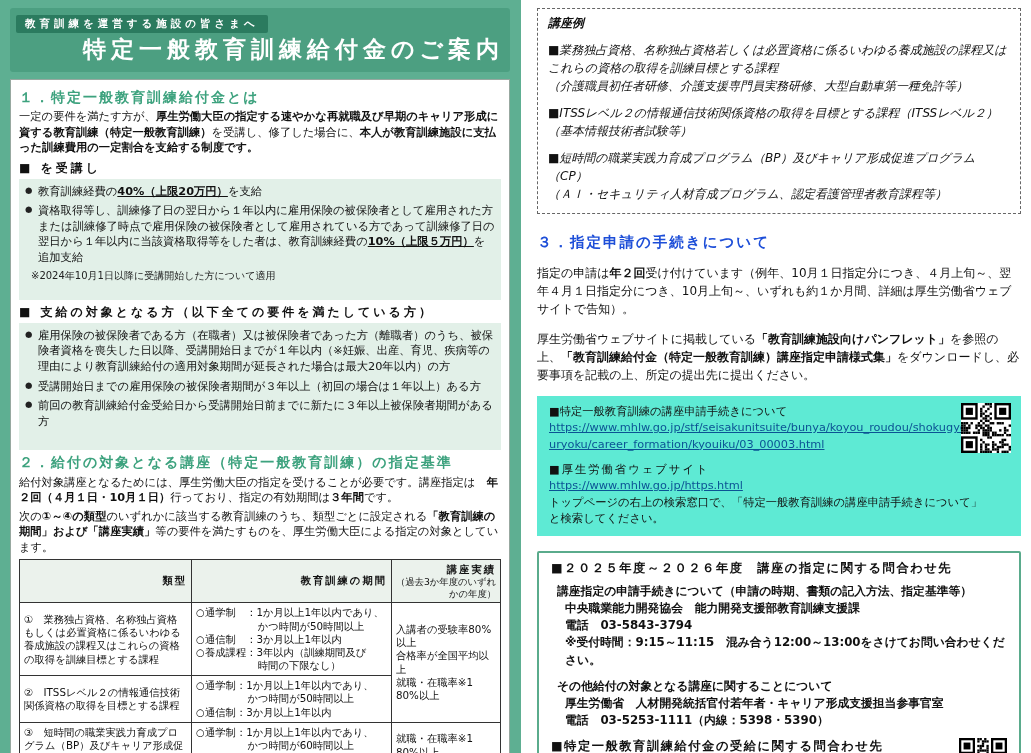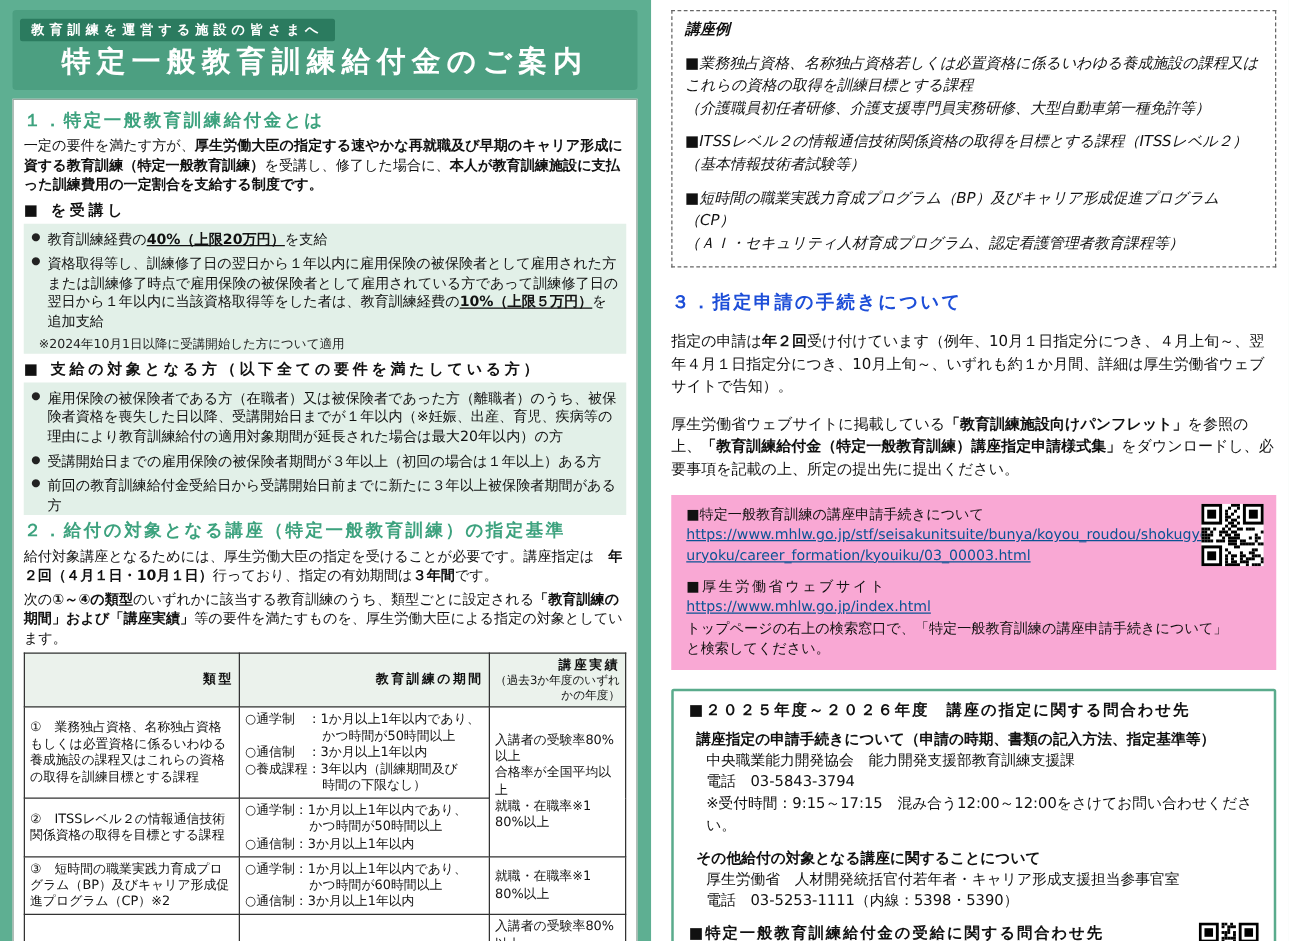--- a/index.html
+++ b/index.html
@@ -3,56 +3,56 @@
 <meta charset="utf-8">
 <style>
   html,body{margin:0;padding:0;background:#ffffff;}
   body{width:1031px;min-height:753px;font-family:"DejaVu Sans","Liberation Sans",sans-serif;color:#111;}
   .page{display:flex;width:1031px;min-height:753px;align-items:stretch;}
 
   
   .left-col{width:521px;box-sizing:border-box;background:#5EAF92;padding:8px 11px 5px 10px;flex:none;}
   .header{background:#4C9F81;border-radius:3px;padding:4px 6px 7px 6px;margin-bottom:7px;}
   .audience{display:inline-block;background:#2B7B5F;color:#fff;font-size:10.5px;font-weight:bold;letter-spacing:4px;padding:2px 9px;border-radius:2px;text-align:right;}
-  .big-title{color:#fff;font-size:23px;font-weight:bold;letter-spacing:5px;text-align:center;margin-top:1px;white-space:nowrap;}
+  .big-title{color:#fff;font-size:23px;font-weight:bold;letter-spacing:5px;text-align:right;margin-top:1px;white-space:nowrap;}
   .left-panel{background:#fff;border:1px solid #97a8a0;padding:5px 8px 2px 8px;font-size:11.3px;line-height:1.38;}
   h2.sec{color:#3DA27E;font-size:14px;letter-spacing:2px;font-weight:bold;margin:3px 0 2px 0;}
   .left-panel p{margin:1px 0 3px 0;}
   h3.sub{font-size:12px;letter-spacing:3px;margin:4px 0 2px 0;font-weight:bold;color:#111;}
-  .hl{background:#E2F0E8;padding:3px 6px 0 6px;margin-bottom:2px;}
+  .hl{background:#E2F0E8;padding:3px 6px 17px 6px;margin-bottom:2px;}
   .hl ul{margin:0;padding:0 0 0 13px;list-style:none;}
   .hl li{position:relative;margin:2px 0 4px 0;}
   .hl li::before{content:"●";position:absolute;left:-13px;top:1px;font-size:8.5px;color:#222;}
   .b{font-weight:bold;}
   .u{text-decoration:underline;}
   .fn{font-size:10px;margin:2px 0 0 6px;color:#222;}
   table.spec{border-collapse:collapse;width:100%;margin:3px 0 4px 0;font-size:10.3px;line-height:1.28;}
   table.spec th,table.spec td{border:1px solid #333;padding:3px 4px;vertical-align:middle;}
   table.spec th{background:#EBF2EC;font-weight:bold;text-align:right;letter-spacing:2px;}
   .thsub{display:block;font-weight:normal;font-size:9.3px;letter-spacing:0;}
   td.pre{white-space:pre-line;}
   col.c1{width:172px;}col.c2{width:200px;}
 
   
   .right-col{flex:1;box-sizing:border-box;background:#fff;padding:8px 10px 4px 16px;font-size:12px;line-height:1.5;}
   .dashed-box{border:1px dashed #666;padding:5px 10px 10px 10px;font-size:12px;font-style:italic;}
   .box-title{font-weight:bold;}
   .ex-head{margin-top:9px;}
   h2.sec3{color:#1d4ed8;font-size:14.5px;letter-spacing:2px;font-weight:bold;margin:18px 0 10px 0;}
   .right-col p{margin:0 0 12px 0;}
-  .links-box{background:#f9a8d4;padding:8px 28px 9px 12px;margin-top:4px;position:relative;font-size:11.3px;line-height:1.45;}
+  .links-box{background:#5eead4;padding:8px 28px 9px 12px;margin-top:4px;position:relative;font-size:11.3px;line-height:1.45;}
   .link-label{font-weight:normal;}
   .lb2{letter-spacing:2px;margin-top:9px;}
   a.link{color:#0B5394;text-decoration:underline;word-break:break-all;display:block;cursor:pointer;}
   .qr{width:50px;height:50px;position:absolute;right:10px;top:7px;}
   .contact-box{border:2px solid #5AAB8C;border-radius:2px;padding:7px 12px 9px 12px;margin-top:15px;font-size:11.8px;line-height:1.45;}
   .cb-title{font-weight:bold;letter-spacing:1.5px;font-size:12.3px;}
   .cb-sub{margin:5px 0 9px 6px;}
   .cb-head{font-weight:bold;}
-  .cb-ind{margin-left:8px;}
+  .cb-ind{margin-left:8px;font-weight:bold;}
   .cb-row{display:flex;justify-content:space-between;align-items:flex-start;margin-top:4px;}
   .cb-row .qr2{width:48px;height:48px;flex:none;margin-left:8px;}
 </style>
 </head>
 <body>
 
 <div class="page">
 
   <div class="left-col">
     <div class="header">
@@ -287,31 +287,31 @@
           <rect x="14" y="0" width="7" height="7" fill="#000"></rect>
           <rect x="15" y="1" width="5" height="5" fill="#fff"></rect>
           <rect x="16" y="2" width="3" height="3" fill="#000"></rect>
           <rect x="0" y="14" width="7" height="7" fill="#000"></rect>
           <rect x="1" y="15" width="5" height="5" fill="#fff"></rect>
           <rect x="2" y="16" width="3" height="3" fill="#000"></rect>
         </svg>
       <div class="link-label">■特定一般教育訓練の講座申請手続きについて</div>
       <a class="link">https://www.mhlw.go.jp/stf/seisakunitsuite/bunya/koyou_roudou/shokugyounouryoku/career_formation/kyouiku/03_00003.html</a>
       <div class="link-label lb2">■厚生労働省ウェブサイト</div>
-      <a class="link">https://www.mhlw.go.jp/index.html</a>
+      <a class="link">https://www.mhlw.go.jp/https.html</a>
       <div>トップページの右上の検索窓口で、「特定一般教育訓練の講座申請手続きについて」と検索してください。</div>
     </div>
 
     <div class="contact-box">
       <div class="cb-title">■２０２５年度～２０２６年度　講座の指定に関する問合わせ先</div>
       <div class="cb-sub">
         <div class="cb-head">講座指定の申請手続きについて（申請の時期、書類の記入方法、指定基準等）</div>
         <div class="cb-ind">中央職業能力開発協会　能力開発支援部教育訓練支援課</div>
         <div class="cb-ind">電話　03-5843-3794</div>
-        <div class="cb-ind">※受付時間：9:15～17:15　混み合う12:00～12:00をさけてお問い合わせください。</div>
+        <div class="cb-ind">※受付時間：9:15～11:15　混み合う12:00～13:00をさけてお問い合わせください。</div>
       </div>
       <div class="cb-sub">
         <div class="cb-head">その他給付の対象となる講座に関することについて</div>
         <div class="cb-ind">厚生労働省　人材開発統括官付若年者・キャリア形成支援担当参事官室</div>
         <div class="cb-ind">電話　03-5253-1111（内線：5398・5390）</div>
       </div>
       <div class="cb-row">
         <div>
           <div class="cb-title">■特定一般教育訓練給付金の受給に関する問合わせ先</div>
           <div class="cb-ind">各公共職業安定所　教育訓練給付申請窓口</div>

